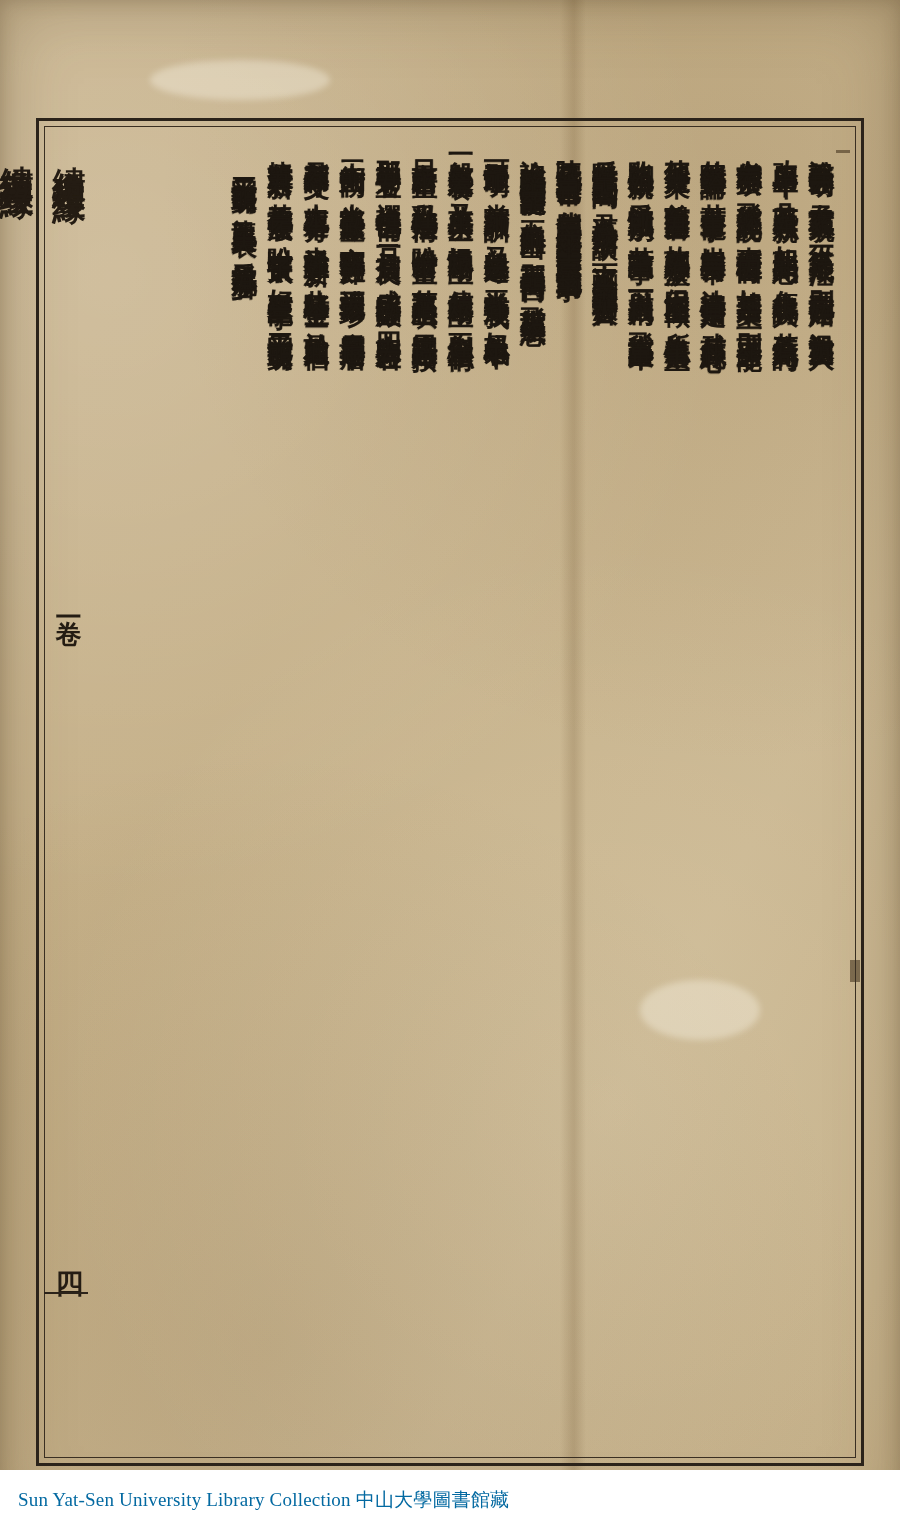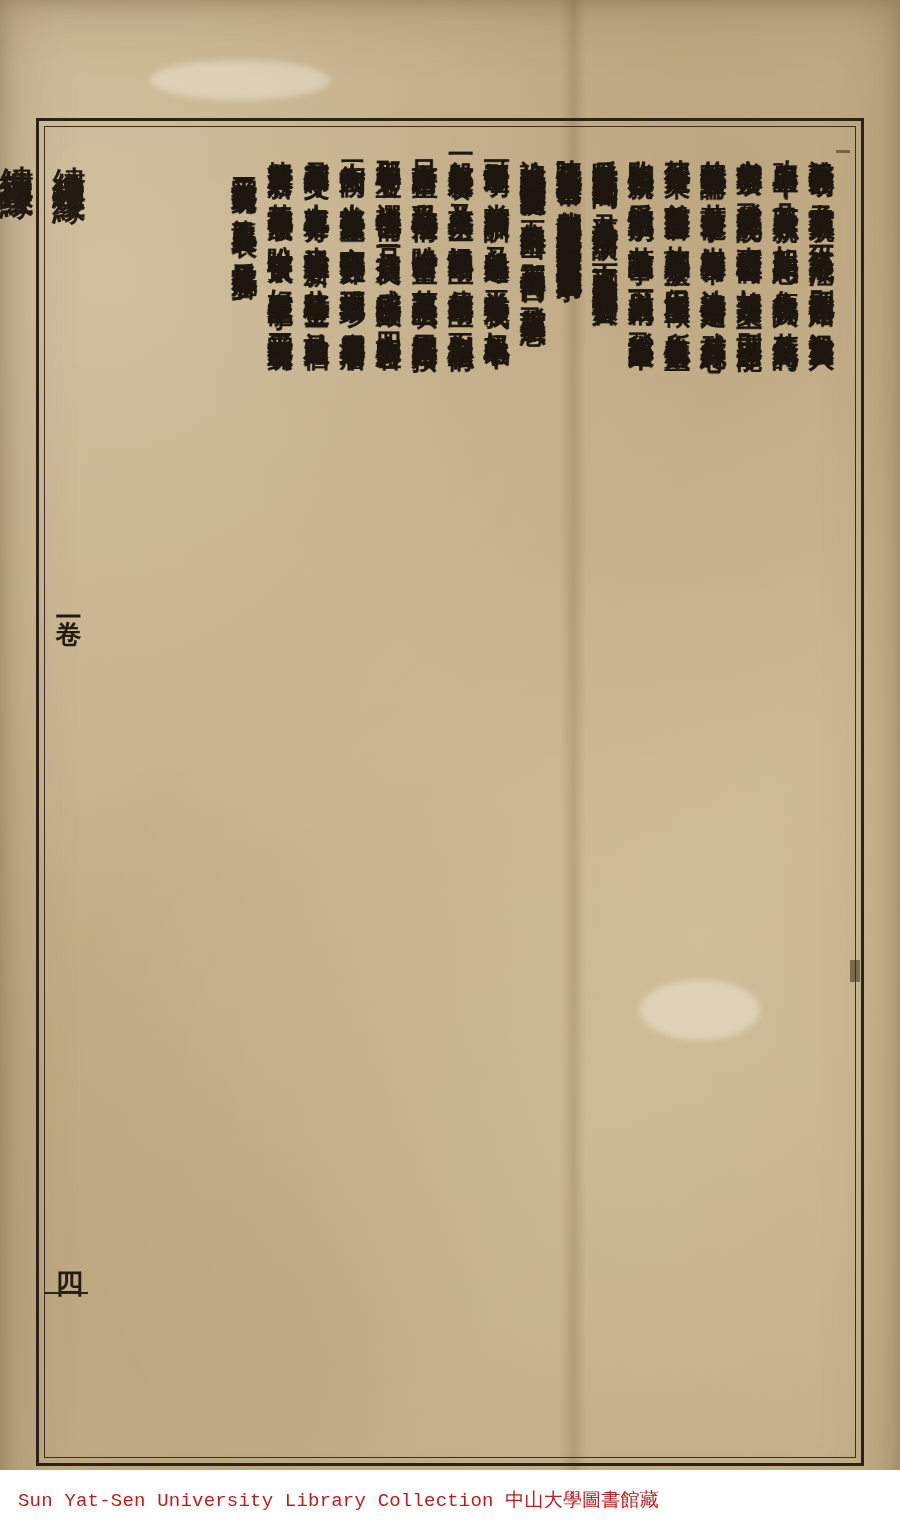--- a/index.html
+++ b/index.html
@@ -176,23 +176,23 @@
     bottom: 0;
     width: 900px;
     height: 60px;
     background: #ffffff;
     display: flex;
     align-items: center;
     padding-left: 18px;
     box-sizing: border-box;
   }
   #footer-text {
-    font-family: Liberation Mono, monospace;
+    font-family: Liberation Serif, serif;
     font-size: 19px;
-    color: #b91c1c;
+    color: #0369a1;
     letter-spacing: 0.2px;
   }
 
   
   .edge-shade {
     position: absolute;
     inset: 0;
     pointer-events: none;
     box-shadow:
       inset 0 0 70px rgba(90,68,38,0.35),

